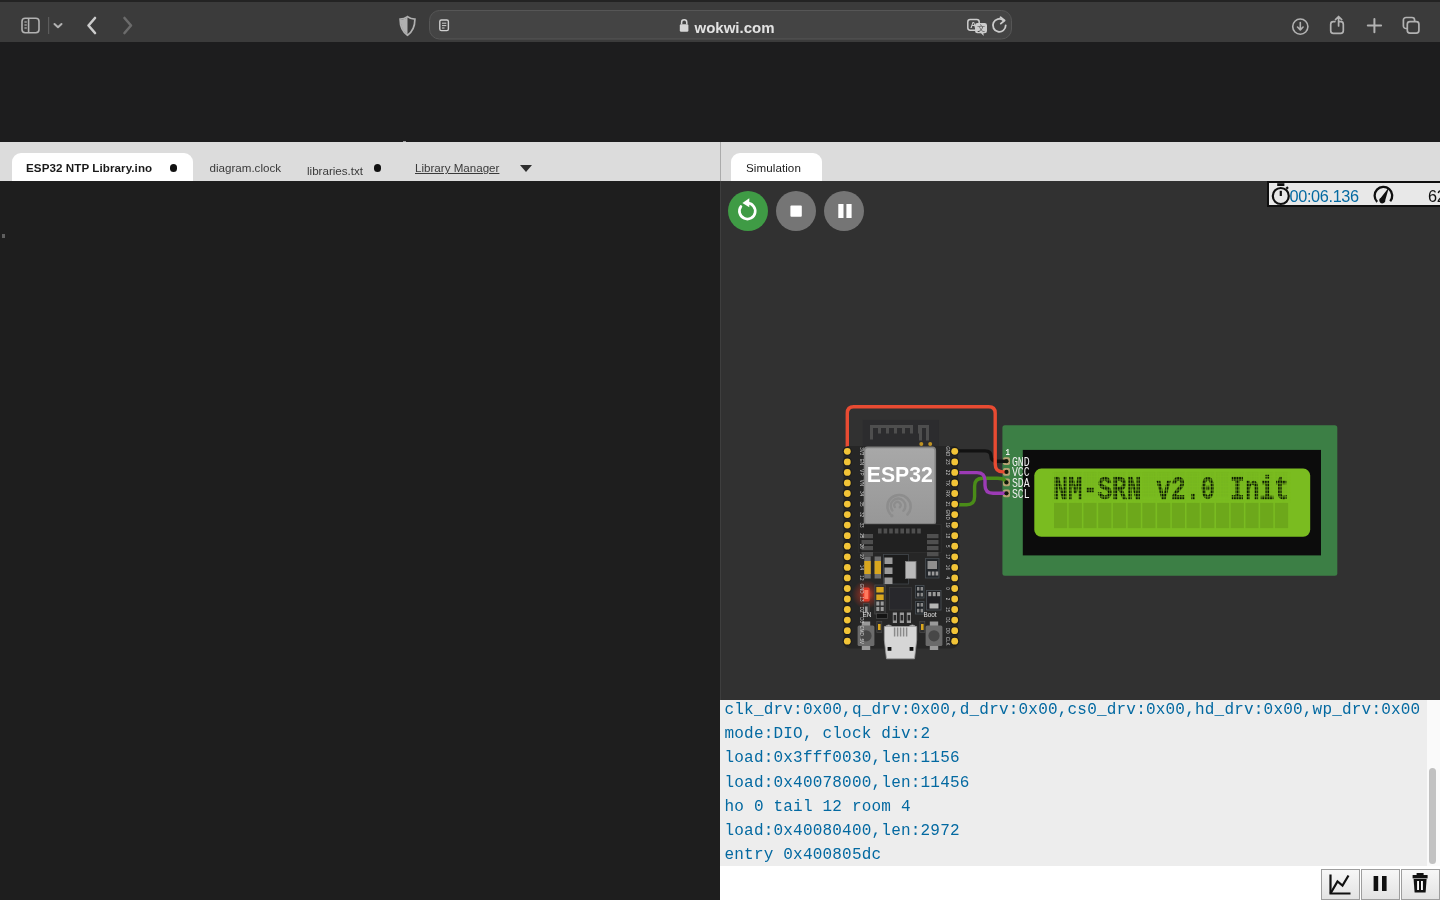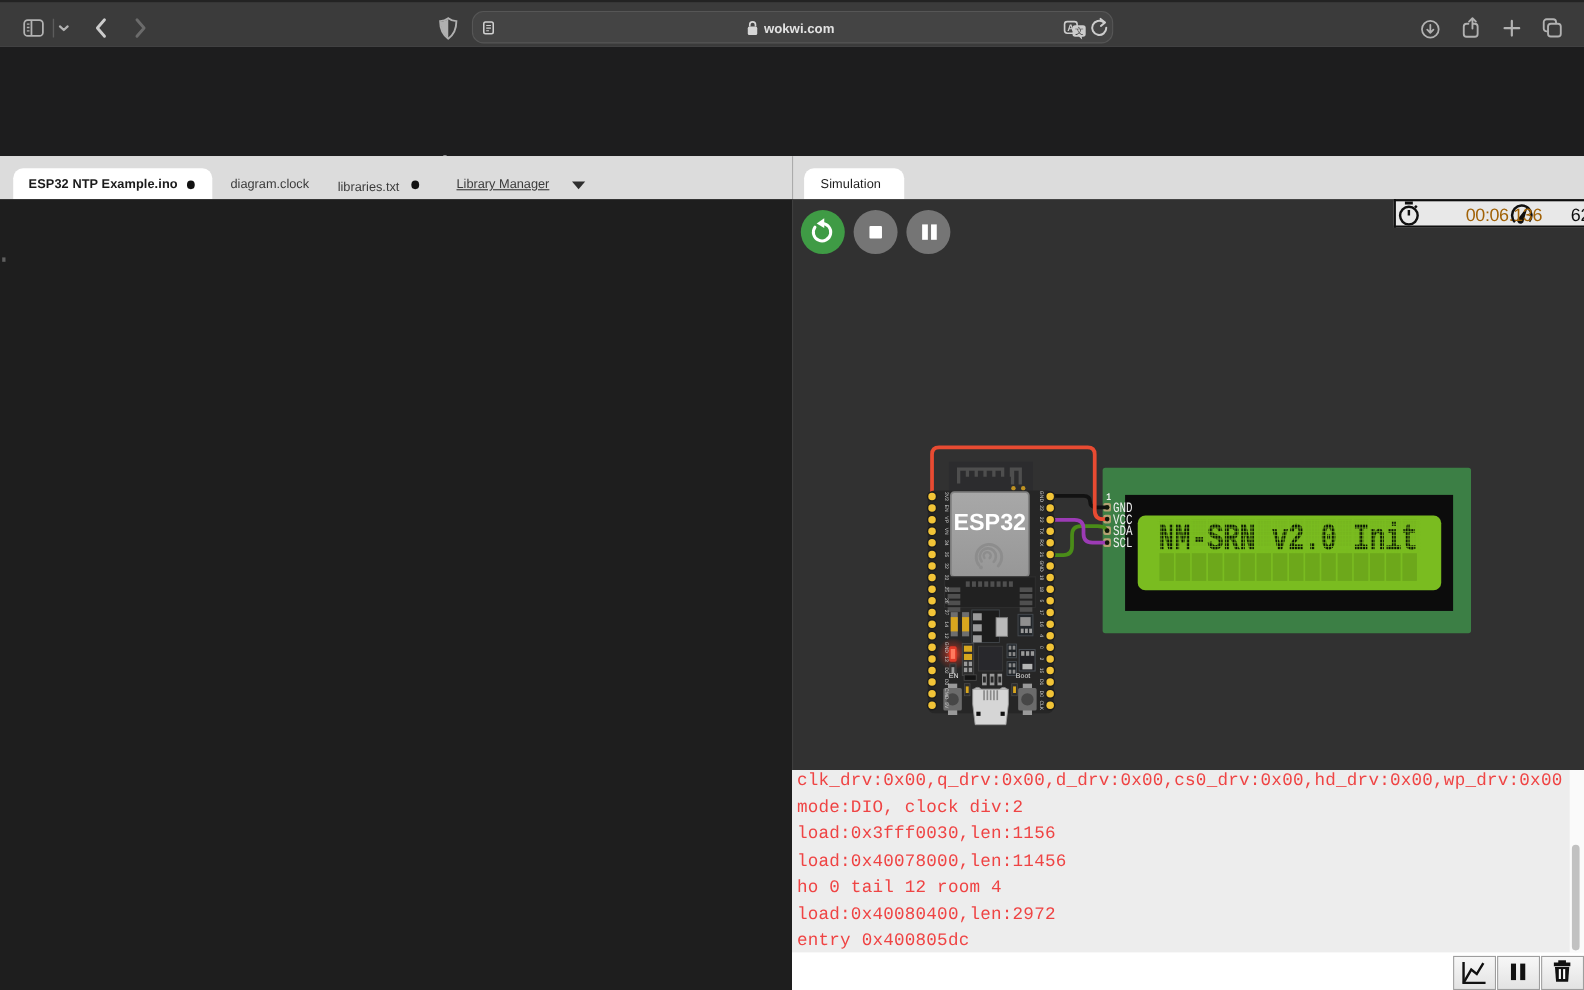--- a/index.html
+++ b/index.html
@@ -62,30 +62,30 @@
     <path d="M1338.6 17 V26 M1335.5 19.6 L1338.6 16.5 L1341.7 19.6"></path>
   </g>
 
   <path d="M1374.4 19 V32.3 M1367.8 25.6 H1381.1" stroke="#b2b2b2" stroke-width="2" stroke-linecap="round"></path>
 
   <g stroke="#b2b2b2" stroke-width="1.7" fill="none">
     <path d="M1407 28.5 h-1 a2.6 2.6 0 0 1 -2.6 -2.6 v-5.8 a2.6 2.6 0 0 1 2.6 -2.6 h6 a2.6 2.6 0 0 1 2.6 2.6 v0.9"></path>
     <rect x="1407.3" y="21.6" width="11.6" height="11.6" rx="2.6"></rect>
   </g>
 </svg>
-<div class="abs" style="left:694.5px;top:19px;width:200px;height:16px;color:#e2e2e2;font-size:12px;font-weight:600;letter-spacing:0;">wokwi.com</div>
+<div class="abs" style="left:694.5px;top:19px;width:200px;height:16px;color:#e2e2e2;font-size:15px;font-weight:600;letter-spacing:0;">wokwi.com</div>
 
 <div class="abs" style="left:0;top:42px;width:1440px;height:100px;background:#1d1d1e;"></div>
 <div class="abs" style="left:402.5px;top:140.6px;width:3px;height:1.6px;background:#9a9a9a;"></div>
 
 <div class="abs" style="left:0;top:142px;width:1440px;height:39px;background:#dcdcdc;"></div>
 <div class="abs" style="left:719.5px;top:142px;width:1.4px;height:39px;background:#ababab;"></div>
 
 <div class="abs" style="left:12px;top:152.5px;width:181px;height:28.5px;background:#ffffff;border-radius:9px 9px 0 0;"></div>
-<div class="abs" style="left:26px;top:161px;height:14px;line-height:14px;color:#1a1a1a;font-size:11.6px;font-weight:bold;letter-spacing:.08px;">ESP32 NTP Example.ino</div>
+<div class="abs" style="left:26px;top:161px;height:14px;line-height:14px;color:#1a1a1a;font-size:11.6px;font-weight:bold;letter-spacing:.08px;">ESP32 NTP Library.ino</div>
 <div class="abs" style="left:169.6px;top:164.2px;width:7.4px;height:7.4px;border-radius:50%;background:#111;"></div>
 <div class="abs" style="left:209.5px;top:161.2px;height:14px;line-height:14px;color:#3a3a3a;font-size:11.6px;">diagram.clock</div>
 <div class="abs" style="left:307px;top:164px;height:14px;line-height:14px;color:#3a3a3a;font-size:11.6px;">libraries.txt</div>
 <div class="abs" style="left:373.8px;top:164.2px;width:7.4px;height:7.4px;border-radius:50%;background:#111;"></div>
 <div class="abs" style="left:415px;top:161.2px;height:14px;line-height:14px;color:#3a3a3a;font-size:11.6px;text-decoration:underline;">Library Manager</div>
 <div class="abs" style="left:520px;top:165px;width:0;height:0;border-left:6.5px solid transparent;border-right:6.5px solid transparent;border-top:7.5px solid #2e2e2e;"></div>
 
 <div class="abs" style="left:731px;top:153px;width:90.5px;height:28px;background:#ffffff;border-radius:9px 9px 0 0;"></div>
 <div class="abs" style="left:746px;top:161px;height:14px;line-height:14px;color:#1a1a1a;font-size:11.6px;font-weight:normal;letter-spacing:.08px;">Simulation</div>
 
@@ -108,21 +108,21 @@
 
 <div class="abs" style="left:1266.5px;top:181px;width:173.5px;height:25.8px;background:#e8e8e8;border:2px solid #0f0f0f;border-right:none;"></div>
 <svg class="abs" style="left:1266.5px;top:181px;" width="173" height="26" viewBox="0 0 173 26" fill="none">
   <circle cx="13.8" cy="15" r="8" stroke="#0f0f0f" stroke-width="2.2"></circle>
   <line x1="13.8" y1="9.8" x2="13.8" y2="15" stroke="#0f0f0f" stroke-width="2.2"></line>
   <line x1="10.2" y1="3.6" x2="17.4" y2="3.6" stroke="#0f0f0f" stroke-width="2.8"></line>
   <line x1="19.3" y1="7.8" x2="21" y2="6.1" stroke="#0f0f0f" stroke-width="2.2"></line>
   <path d="M110.2 20.9 A 8.8 8.8 0 1 1 123.2 20.3" stroke="#0f0f0f" stroke-width="2.3" fill="none"></path>
   <path d="M113.8 16.8 L122 6.2 L118.3 19.1 A 3 3 0 1 1 113.8 16.8 Z" fill="#0f0f0f"></path>
 </svg>
-<div class="abs" style="left:1289.5px;top:187px;width:80px;height:17px;color:#a16207;font-size:16.3px;letter-spacing:-0.35px;margin-left:43px;">00:06.136</div>
+<div class="abs" style="left:1289.5px;top:187px;width:80px;height:17px;color:#0369a1;font-size:16.3px;letter-spacing:-0.35px;">00:06.136</div>
 <div class="abs" style="left:1392px;top:187px;width:46px;height:17px;color:#0f0f0f;font-size:16.3px;letter-spacing:-0.35px;padding-left:36px;">62%</div>
 
 <svg id="circuit" class="abs" style="left:720px;top:181px;" width="720" height="519" viewBox="720 181 720 519" fill="none">
 <defs>
   <radialGradient id="ledGlow">
     <stop offset="0" stop-color="rgba(255,80,50,0.9)"></stop>
     <stop offset="0.5" stop-color="rgba(255,60,35,0.30)"></stop>
     <stop offset="1" stop-color="rgba(255,60,35,0)"></stop>
   </radialGradient>
   <linearGradient id="shieldGrad" x1="0" y1="0" x2="0" y2="1">
@@ -552,21 +552,21 @@
     <text transform="translate(945.5,620.1) rotate(90)" font-family="'Liberation Sans',sans-serif" font-size="4.6" fill="#cfcfcf" text-anchor="middle">D1</text>
     <text transform="translate(859.5,630.7) rotate(90)" font-family="'Liberation Sans',sans-serif" font-size="4.6" fill="#cfcfcf" text-anchor="middle">CMD</text>
     <text transform="translate(945.5,630.7) rotate(90)" font-family="'Liberation Sans',sans-serif" font-size="4.6" fill="#cfcfcf" text-anchor="middle">D0</text>
     <text transform="translate(859.5,641.2) rotate(90)" font-family="'Liberation Sans',sans-serif" font-size="4.6" fill="#cfcfcf" text-anchor="middle">5V</text>
     <text transform="translate(945.5,641.2) rotate(90)" font-family="'Liberation Sans',sans-serif" font-size="4.6" fill="#cfcfcf" text-anchor="middle">CLK</text>
   </g>
 </g>
 </svg>
 
 <div class="abs" style="left:720px;top:700px;width:720px;height:166px;background:#ededed;"></div>
-<div class="abs" style="left:724.5px;top:698px;width:710px;color:#ef4444;font-family:'Liberation Mono',monospace;font-size:16px;letter-spacing:0.2px;line-height:24.2px;white-space:pre;">clk_drv:0x00,q_drv:0x00,d_drv:0x00,cs0_drv:0x00,hd_drv:0x00,wp_drv:0x00
+<div class="abs" style="left:724.5px;top:698px;width:710px;color:#0369a1;font-family:'Liberation Mono',monospace;font-size:16px;letter-spacing:0.2px;line-height:24.2px;white-space:pre;">clk_drv:0x00,q_drv:0x00,d_drv:0x00,cs0_drv:0x00,hd_drv:0x00,wp_drv:0x00
 mode:DIO, clock div:2
 load:0x3fff0030,len:1156
 load:0x40078000,len:11456
 ho 0 tail 12 room 4
 load:0x40080400,len:2972
 entry 0x400805dc</div>
 
 <div class="abs" style="left:1426.5px;top:700px;width:13.5px;height:166px;background:#fafafa;"></div>
 <div class="abs" style="left:1428.5px;top:768px;width:7.6px;height:96px;border-radius:4px;background:#c1c1c1;"></div>
 

